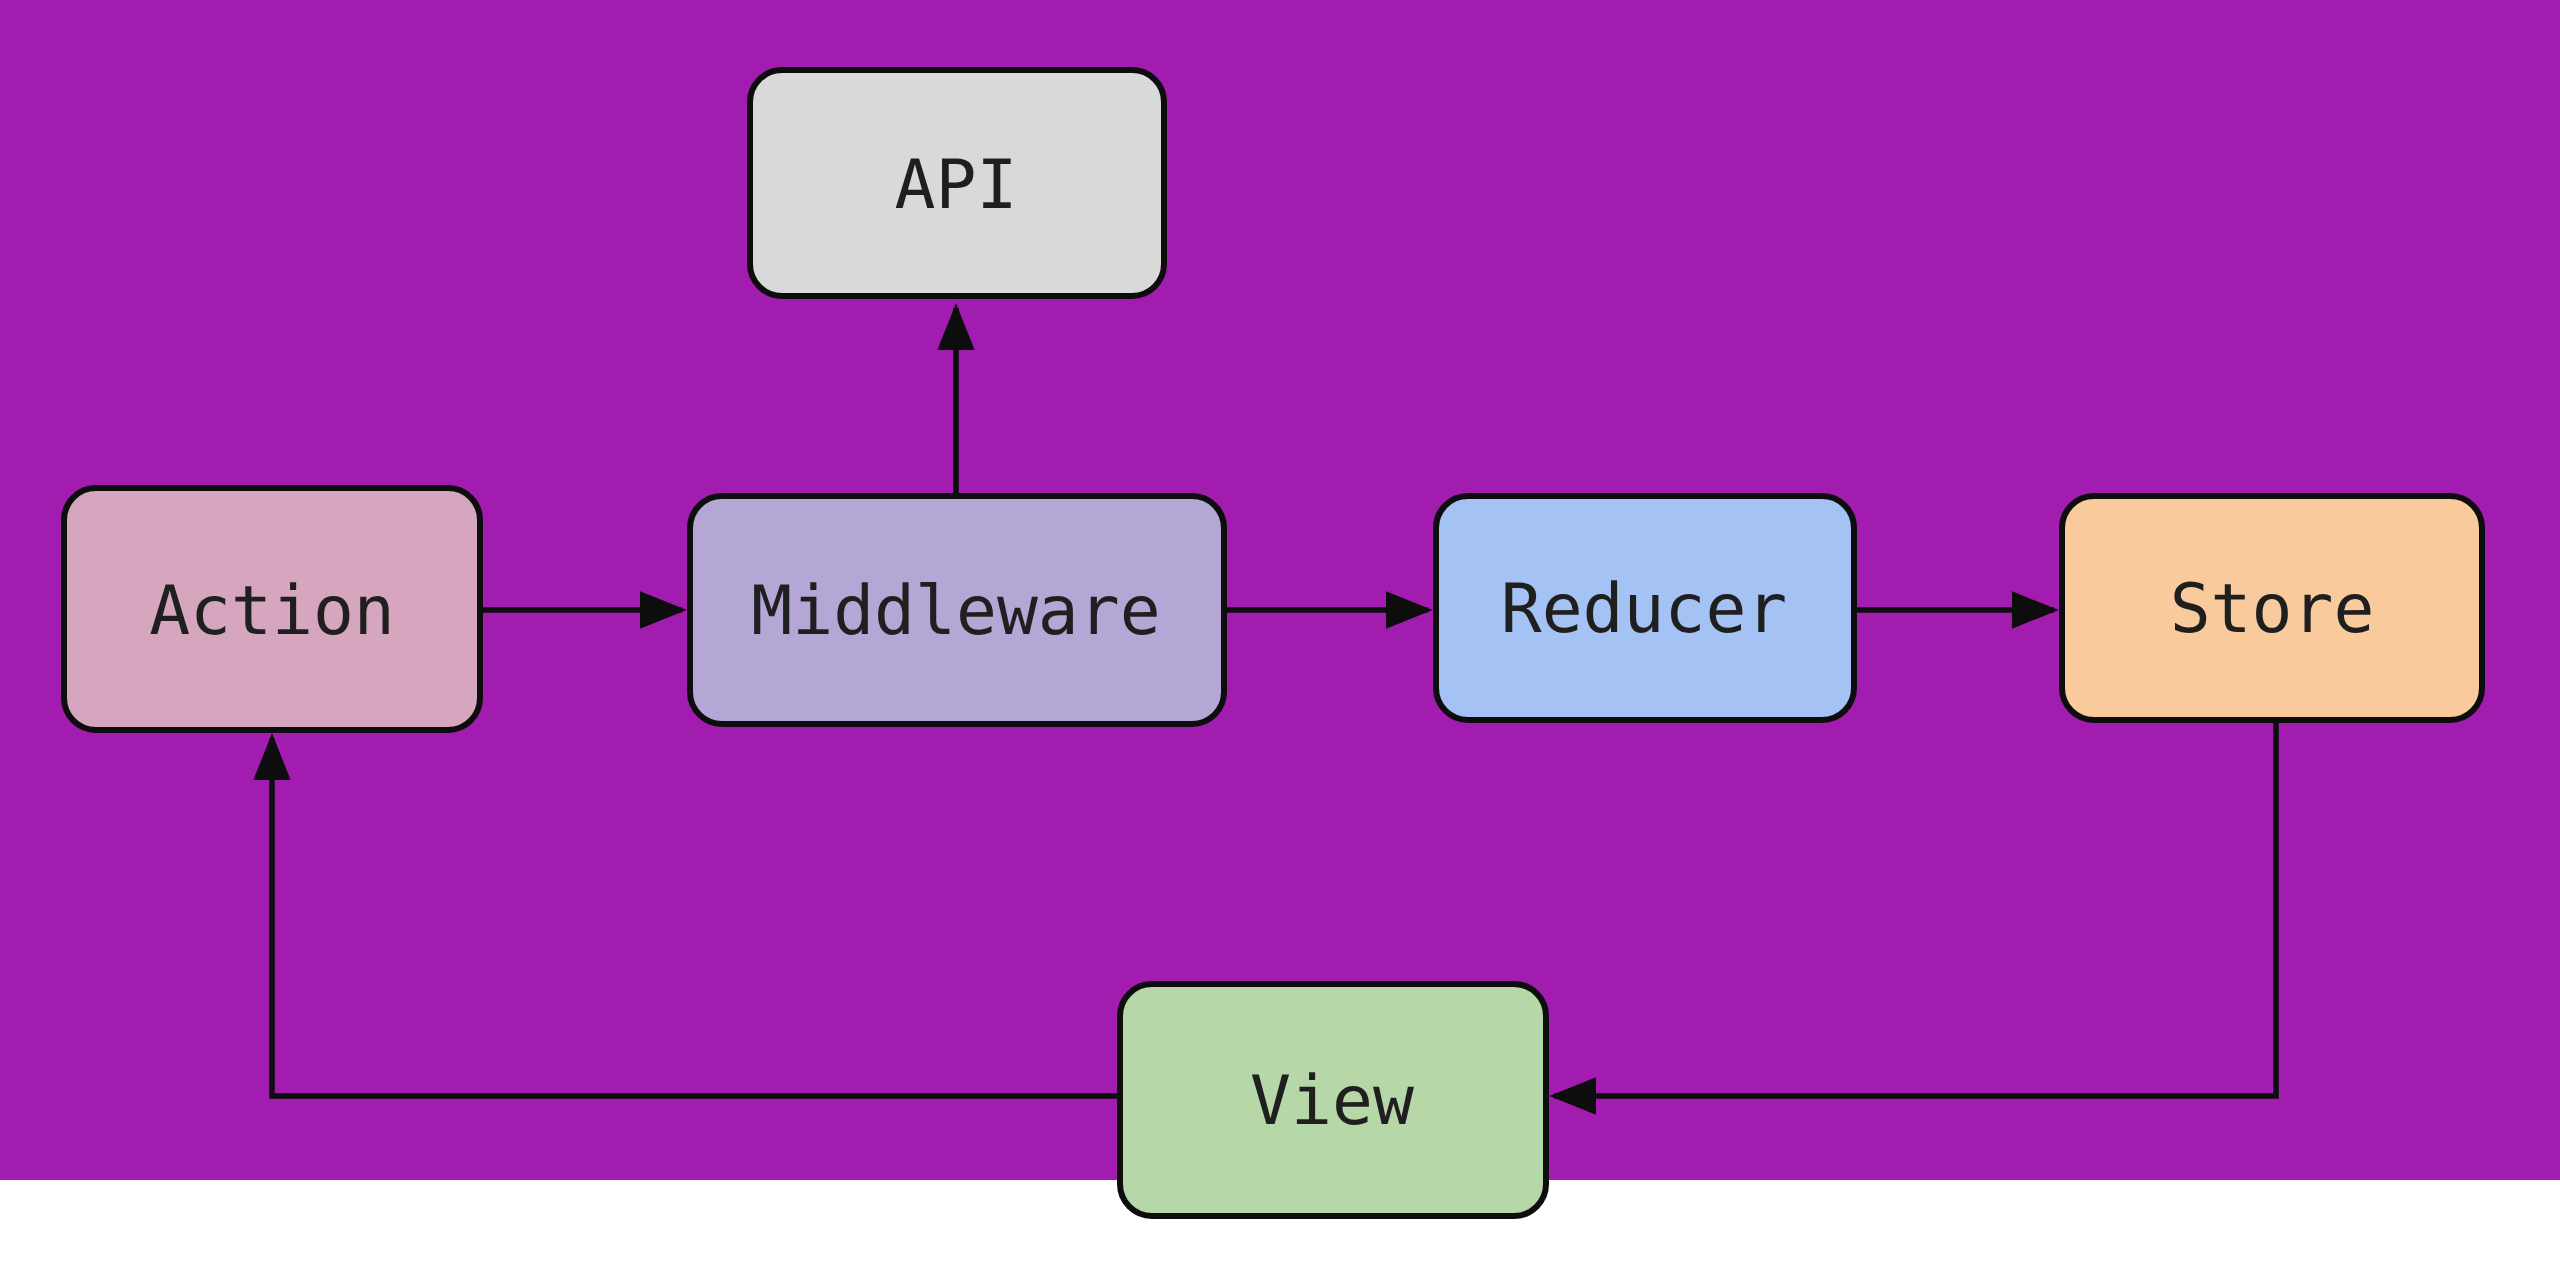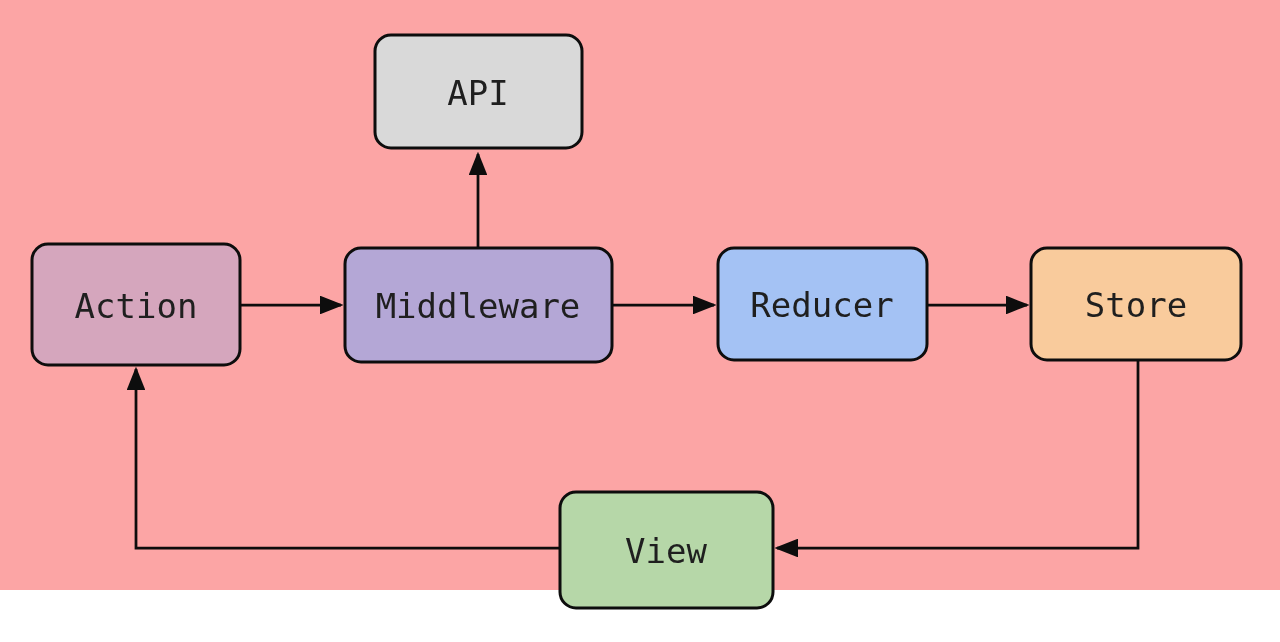--- a/index.html
+++ b/index.html
@@ -7,21 +7,21 @@
     padding: 0;
     background: #ffffff;
     width: 1280px;
     height: 642px;
     overflow: hidden;
   }
   .canvas {
     position: relative;
     width: 1280px;
     height: 590px;
-    background: #fca5a5;
+    background: #a21caf;
   }
   svg {
     display: block;
   }
   text.node-label {
     font-family: "DejaVu Sans Mono", "Liberation Mono", monospace;
     font-size: 34px;
     text-anchor: middle;
     dominant-baseline: central;
   }

